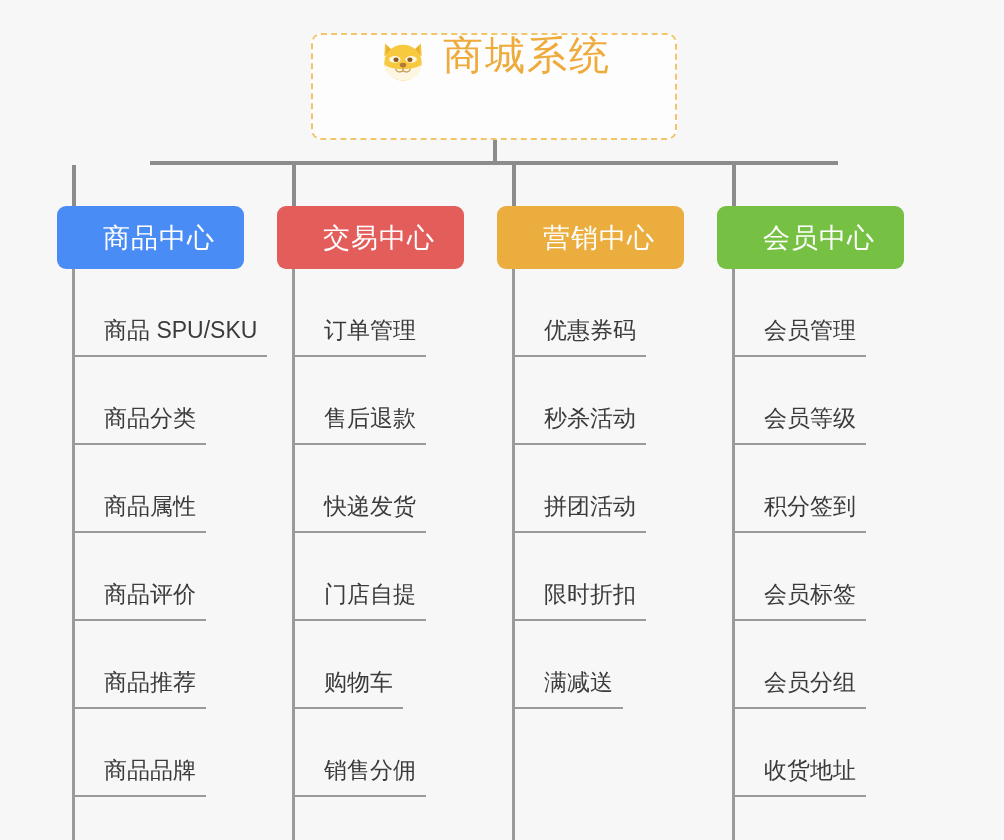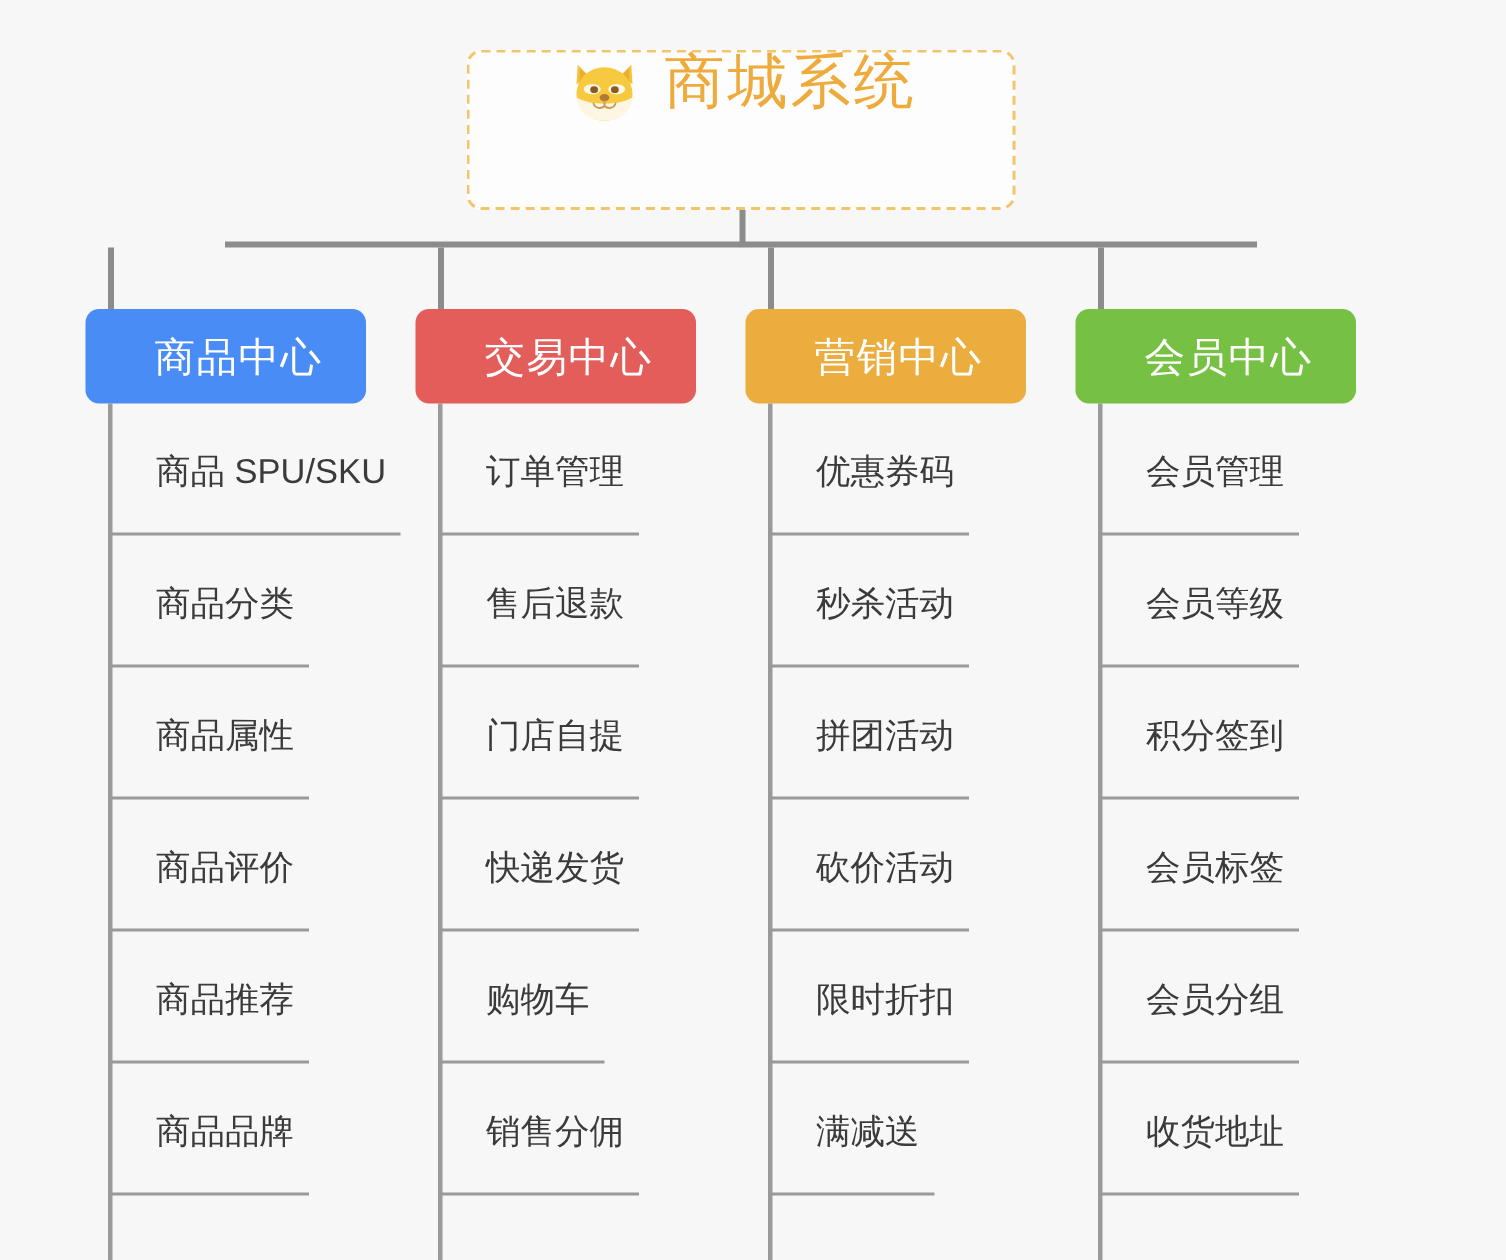--- a/index.html
+++ b/index.html
@@ -66,21 +66,21 @@
   .col-3 .stem{height:726px;}
   .col-4 .stem{height:726px;}
 
   .items{position:absolute;left:15px;top:104px;width:215px;}
   .item{
     position:relative;
     height:88px;
     box-sizing:border-box;
     display:flex;align-items:flex-end;
     padding-left:32px;
-    padding-bottom:20px;
+    padding-bottom:4px;
   }
   .item-label{
     font-size:23px;color:#3b3b3b;white-space:nowrap;line-height:1.2;
     position:relative;
     padding-bottom:8px;
   }
   .item-rule{
     position:absolute;left:0;bottom:0;height:2px;background:#9a9a9a;
   }
 </style>
@@ -154,25 +154,25 @@
     <div class="items">
       <div class="item">
           <span class="item-label">订单管理</span>
           <div class="item-rule" style="width: 134px;"></div>
         </div>
       <div class="item">
           <span class="item-label">售后退款</span>
           <div class="item-rule" style="width: 134px;"></div>
         </div>
       <div class="item">
+          <span class="item-label">快递发货</span>
+          <div class="item-rule" style="width: 134px;"></div>
+        </div>
+      <div class="item">
           <span class="item-label">门店自提</span>
-          <div class="item-rule" style="width: 134px;"></div>
-        </div>
-      <div class="item">
-          <span class="item-label">快递发货</span>
           <div class="item-rule" style="width: 134px;"></div>
         </div>
       <div class="item">
           <span class="item-label">购物车</span>
           <div class="item-rule" style="width: 111px;"></div>
         </div>
       <div class="item">
           <span class="item-label">销售分佣</span>
           <div class="item-rule" style="width: 134px;"></div>
         </div>
@@ -192,24 +192,20 @@
         </div>
       <div class="item">
           <span class="item-label">秒杀活动</span>
           <div class="item-rule" style="width: 134px;"></div>
         </div>
       <div class="item">
           <span class="item-label">拼团活动</span>
           <div class="item-rule" style="width: 134px;"></div>
         </div>
       <div class="item">
-          <span class="item-label">砍价活动</span>
-          <div class="item-rule" style="width: 134px;"></div>
-        </div>
-      <div class="item">
           <span class="item-label">限时折扣</span>
           <div class="item-rule" style="width: 134px;"></div>
         </div>
       <div class="item">
           <span class="item-label">满减送</span>
           <div class="item-rule" style="width: 111px;"></div>
         </div>
     </div>
   </div>
 

